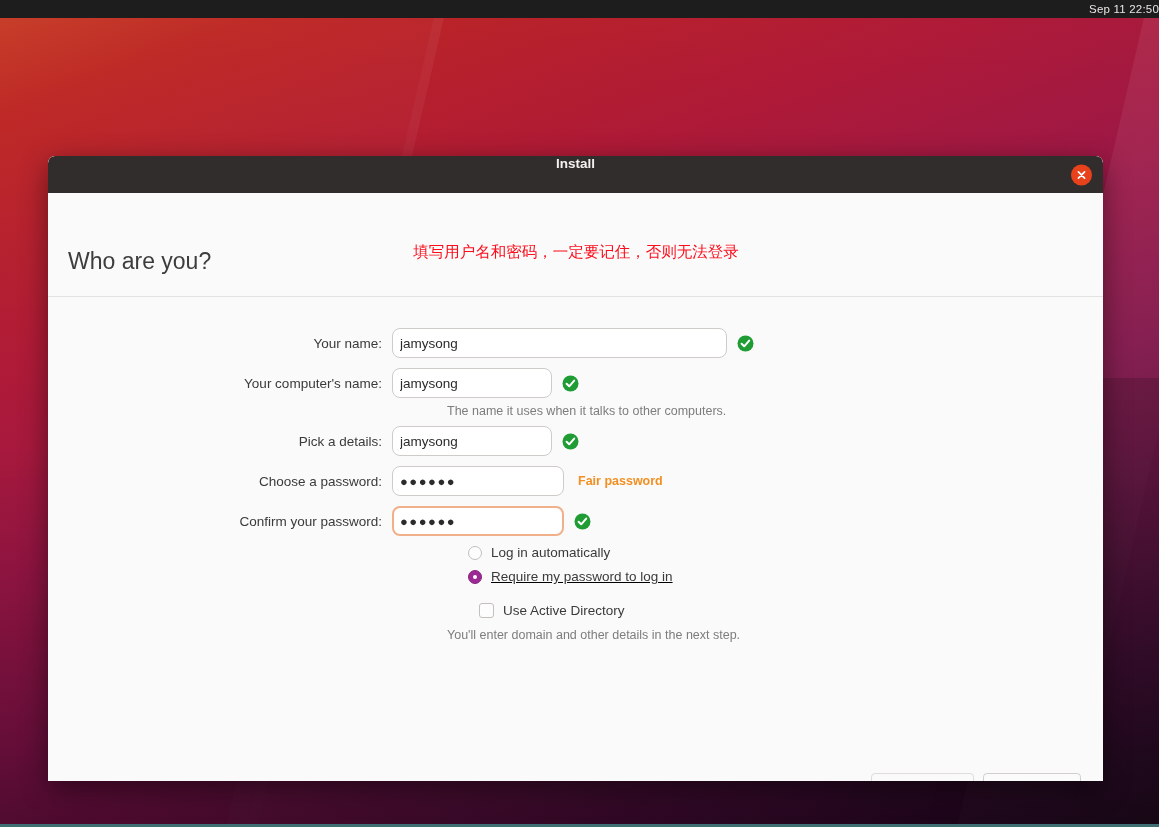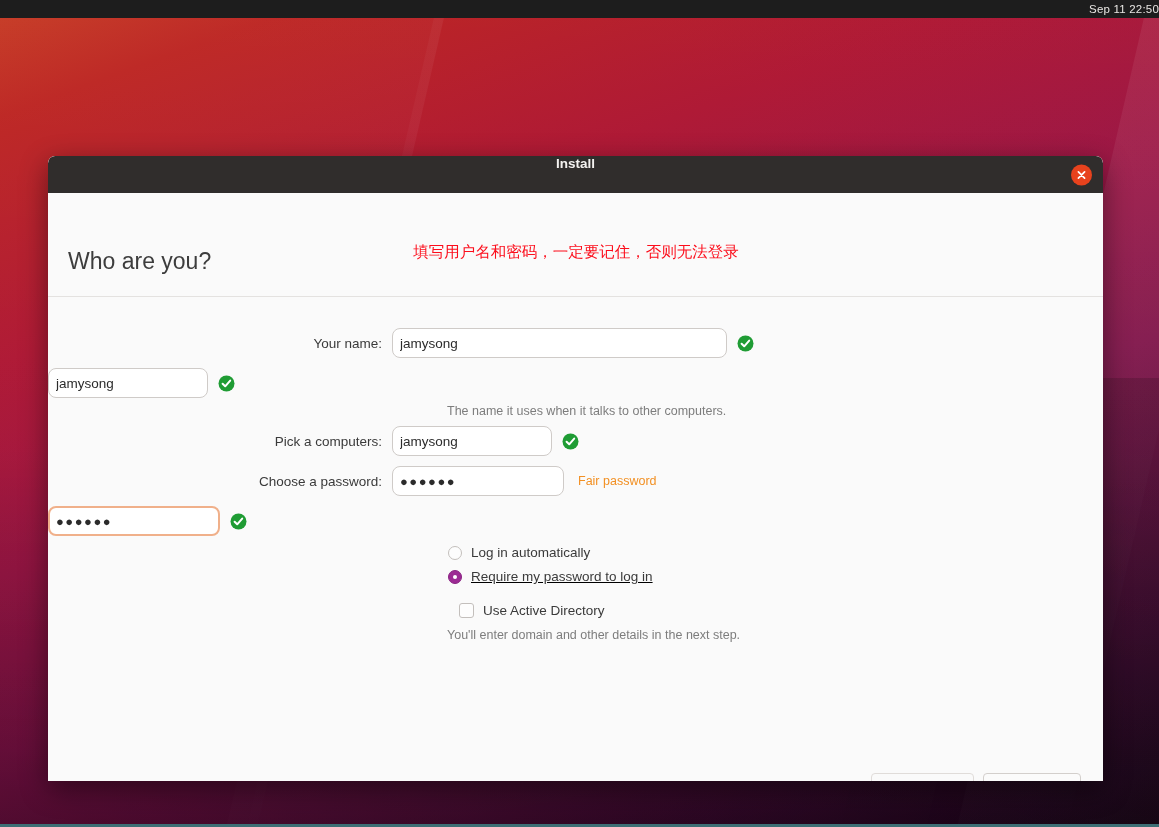--- a/index.html
+++ b/index.html
@@ -212,34 +212,34 @@
   .w-pw   { width: 172px; }
 
   .check-ok {
     margin-left: 10px;
     width: 17px; height: 17px;
     flex: 0 0 auto;
   }
   .strength {
     margin-left: 14px;
     font-size: 12.5px;
-    font-weight: normal;
+    font-weight: bold;
     color: #f29023;
   }
   .hint {
     position: absolute;
     left: 399px;
     font-size: 12.5px;
     color: #7d7d7d;
   }
 
   
   .opt-row {
     position: absolute;
-    left: 400px;
+    left: 420px;
     display: flex;
     align-items: center;
   }
   .radio {
     width: 14px; height: 14px;
     border-radius: 50%;
     border: 1px solid #c3bfbc;
     background: #fdfdfd;
     flex: 0 0 auto;
     position: relative;
@@ -339,48 +339,50 @@
           <input class="finput w-wide" type="text" value="jamysong" style="">
           <span class="check-ok">
             <svg width="17" height="17" viewBox="0 0 17 17">
               <circle cx="8.5" cy="8.5" r="8" fill="#1f9c34"></circle>
               <path d="M4.6 8.8 L7.2 11.3 L12.2 5.6" stroke="#ffffff" stroke-width="2" fill="none" stroke-linecap="round" stroke-linejoin="round"></path>
             </svg>
           </span>
         </div>
 
         <div class="row" style="top:71px;">
+          <div class="flabel">Your computer's name:</div>
           <input class="finput w-mid" type="text" value="jamysong" style="">
           <span class="check-ok">
             <svg width="17" height="17" viewBox="0 0 17 17">
               <circle cx="8.5" cy="8.5" r="8" fill="#1f9c34"></circle>
               <path d="M4.6 8.8 L7.2 11.3 L12.2 5.6" stroke="#ffffff" stroke-width="2" fill="none" stroke-linecap="round" stroke-linejoin="round"></path>
             </svg>
           </span>
         </div>
         <div class="hint" style="top:107px;">The name it uses when it talks to other computers.</div>
 
         <div class="row" style="top:129px;">
-          <div class="flabel">Pick a computers:</div>
+          <div class="flabel">Pick a details:</div>
           <input class="finput w-mid" type="text" value="jamysong" style="">
           <span class="check-ok">
             <svg width="17" height="17" viewBox="0 0 17 17">
               <circle cx="8.5" cy="8.5" r="8" fill="#1f9c34"></circle>
               <path d="M4.6 8.8 L7.2 11.3 L12.2 5.6" stroke="#ffffff" stroke-width="2" fill="none" stroke-linecap="round" stroke-linejoin="round"></path>
             </svg>
           </span>
         </div>
 
         <div class="row" style="top:169px;">
           <div class="flabel">Choose a password:</div>
           <input class="finput w-pw pw" type="text" value="●●●●●●" style="">
           <span class="strength">Fair password</span>
         </div>
 
         <div class="row" style="top:209px;">
+          <div class="flabel">Confirm your password:</div>
           <input class="finput w-pw pw focused" type="text" value="●●●●●●" style="">
           <span class="check-ok">
             <svg width="17" height="17" viewBox="0 0 17 17">
               <circle cx="8.5" cy="8.5" r="8" fill="#1f9c34"></circle>
               <path d="M4.6 8.8 L7.2 11.3 L12.2 5.6" stroke="#ffffff" stroke-width="2" fill="none" stroke-linecap="round" stroke-linejoin="round"></path>
             </svg>
           </span>
         </div>
 
         <div class="opt-row" style="top:248px;">

